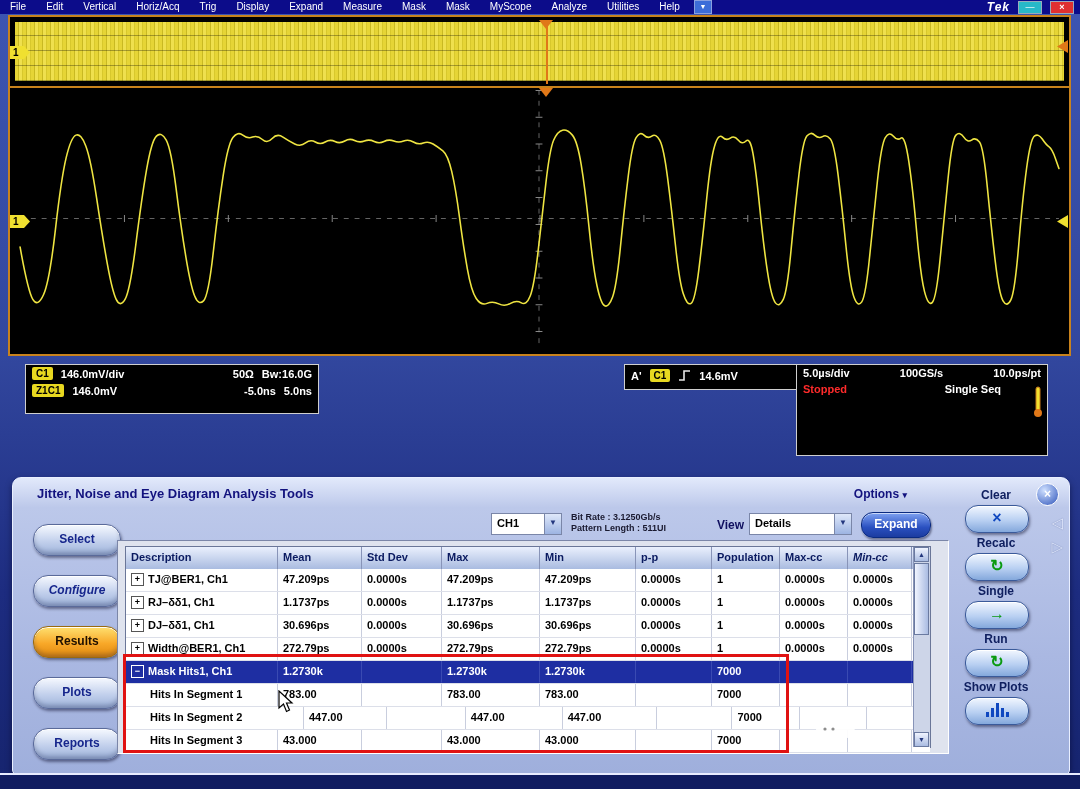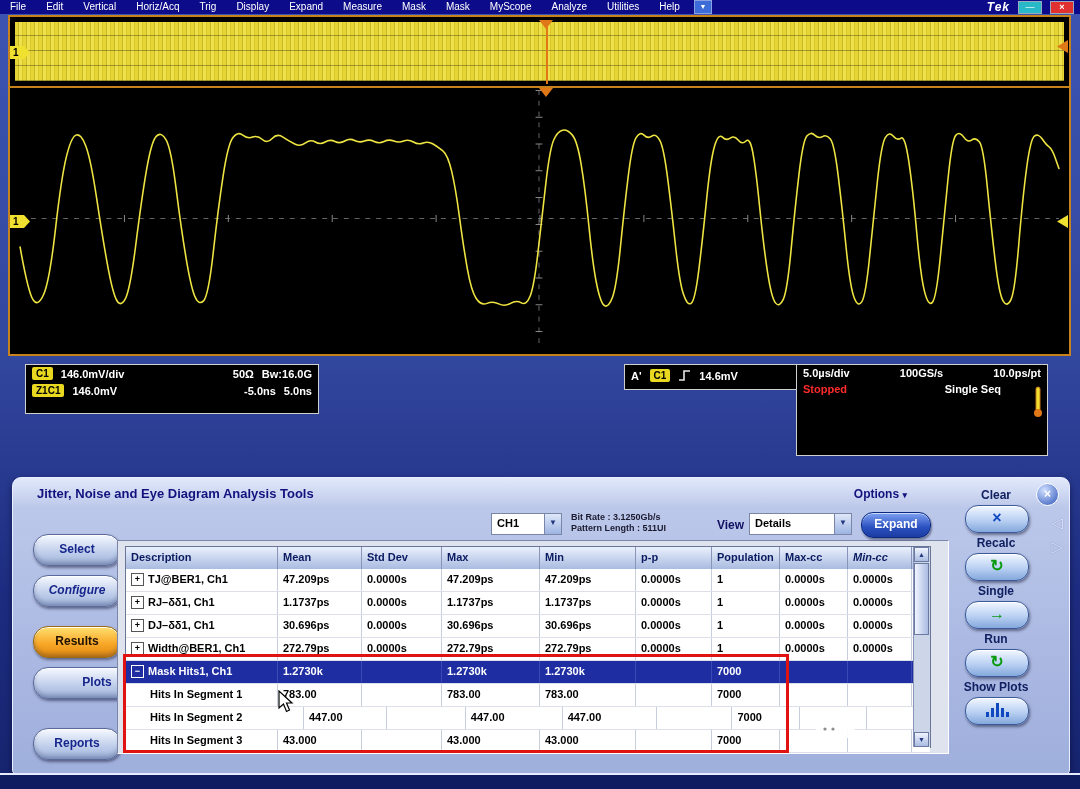--- a/index.html
+++ b/index.html
@@ -232,24 +232,24 @@
   <div class="panel">
     <div class="panel-title">Jitter, Noise and Eye Diagram Analysis Tools</div>
     <div class="options">
       <span>Options</span> <span class="caret">▾</span>
     </div>
     <div class="panel-close">×</div>
     <div class="nav-tri" style="right:6px;top:36px;">◁</div>
     <div class="nav-tri" style="right:6px;top:60px;">▷</div>
 
     <div id="sidebar">
-        <div class="side-btn" style="top: 56px;">Select</div>
+        <div class="side-btn" style="top: 46px;">Select</div>
         <div class="side-btn" style="top: 97px; font-style: italic;">Configure</div>
         <div class="side-btn active" style="top: 148px;">Results</div>
-        <div class="side-btn" style="top: 189px; padding-left: 20px;">Plots</div>
+        <div class="side-btn" style="top: 199px;">Plots</div>
         <div class="side-btn" style="top: 250px;">Reports</div>
       </div>
 
     <div class="tray"></div>
 
     <div class="combo" style="left:478px;top:35px;width:64px;">
       <span>CH1</span>
       <span class="dd">▼</span>
     </div>
     <div class="src-info" style="left:558px;top:34px;">

